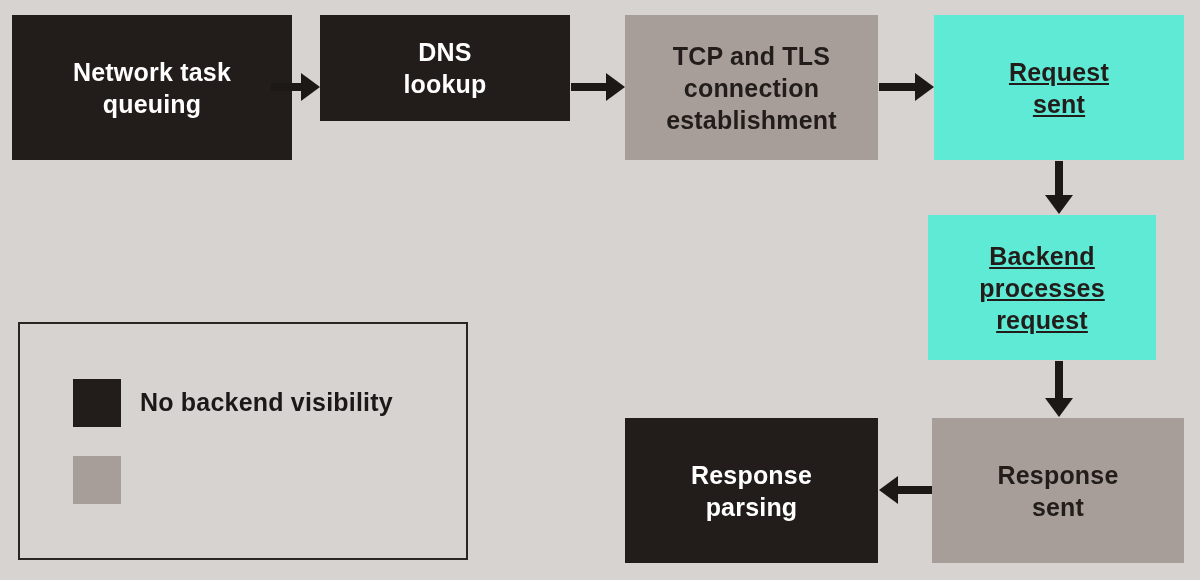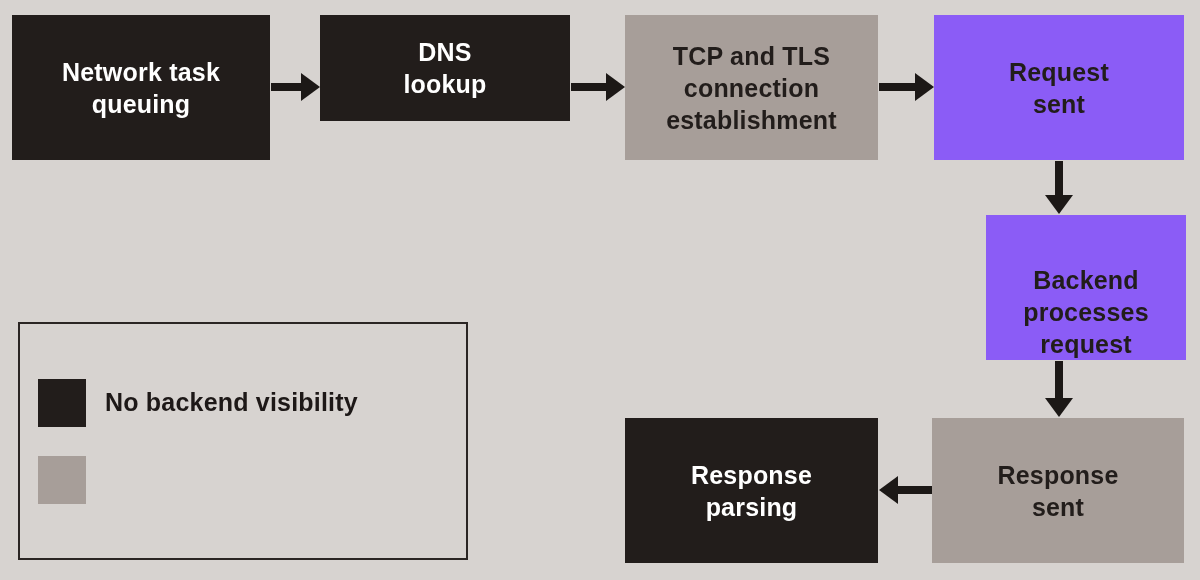--- a/index.html
+++ b/index.html
@@ -28,21 +28,21 @@
   }
   .box .box-label {
     font-size: 25px;
     font-weight: 700;
     line-height: 32px;
     white-space: pre-line;
     letter-spacing: 0.2px;
   }
   .box.black  { background: #221d1b; color: #ffffff; }
   .box.gray   { background: #a79e99; color: #221d1b; }
-  .box.yellow { background: #8b5cf6; color: #221d1b; }
+  .box.yellow { background: #5eead4; color: #221d1b; text-decoration: underline; }
 
   
   .arrow { position: absolute; }
   .arrow .shaft { position: absolute; background: #1c1816; }
   .arrow .head  { position: absolute; width: 0; height: 0; }
 
   .arrow-right { height: 28px; }
   .arrow-right .shaft {
     left: 0; right: 16px;
     top: 50%; transform: translateY(-50%);
@@ -92,20 +92,21 @@
     box-sizing: border-box;
     display: flex;
     flex-direction: column;
     justify-content: center;
     gap: 29px;
     padding-left: 18px;
   }
   .legend-item {
     display: flex;
     align-items: center;
+    margin-left: 35px;
   }
   .legend-swatch {
     width: 48px;
     height: 48px;
     flex: 0 0 48px;
   }
   .legend-swatch.black  { background: #221d1b; }
   .legend-swatch.gray   { background: #a79e99; }
   .legend-swatch.yellow { background: #eef307; }
   .legend-label {
@@ -114,21 +115,21 @@
     font-weight: 600;
     color: #1d1817;
     letter-spacing: 0.2px;
   }
 </style>
 </head>
 <body>
 
 <div class="canvas">
 
-  <div class="box black" style="left:12px; top:15px; width:258px; height:145px;">
+  <div class="box black" style="left:12px; top:15px; width:280px; height:145px;">
     <span class="box-label">Network task
 queuing</span>
   </div>
 
   <div class="arrow arrow-right" style="left:271px; top:73px; width:49px;">
     <div class="shaft"></div>
     <div class="head"></div>
   </div>
 
   <div class="box black" style="left:320px; top:15px; width:250px; height:106px;">
@@ -155,21 +156,21 @@
   <div class="box yellow" style="left:934px; top:15px; width:250px; height:145px;">
     <span class="box-label">Request
 sent</span>
   </div>
 
   <div class="arrow arrow-down" style="left:1045px; top:161px; height:53px;">
     <div class="shaft"></div>
     <div class="head"></div>
   </div>
 
-  <div class="box yellow" style="left:986px; top:215px; width:200px; height:145px;align-items:flex-end;">
+  <div class="box yellow" style="left:928px; top:215px; width:228px; height:145px;">
     <span class="box-label">Backend
 processes
 request</span>
   </div>
 
   <div class="arrow arrow-down" style="left:1045px; top:361px; height:56px;">
     <div class="shaft"></div>
     <div class="head"></div>
   </div>
 

